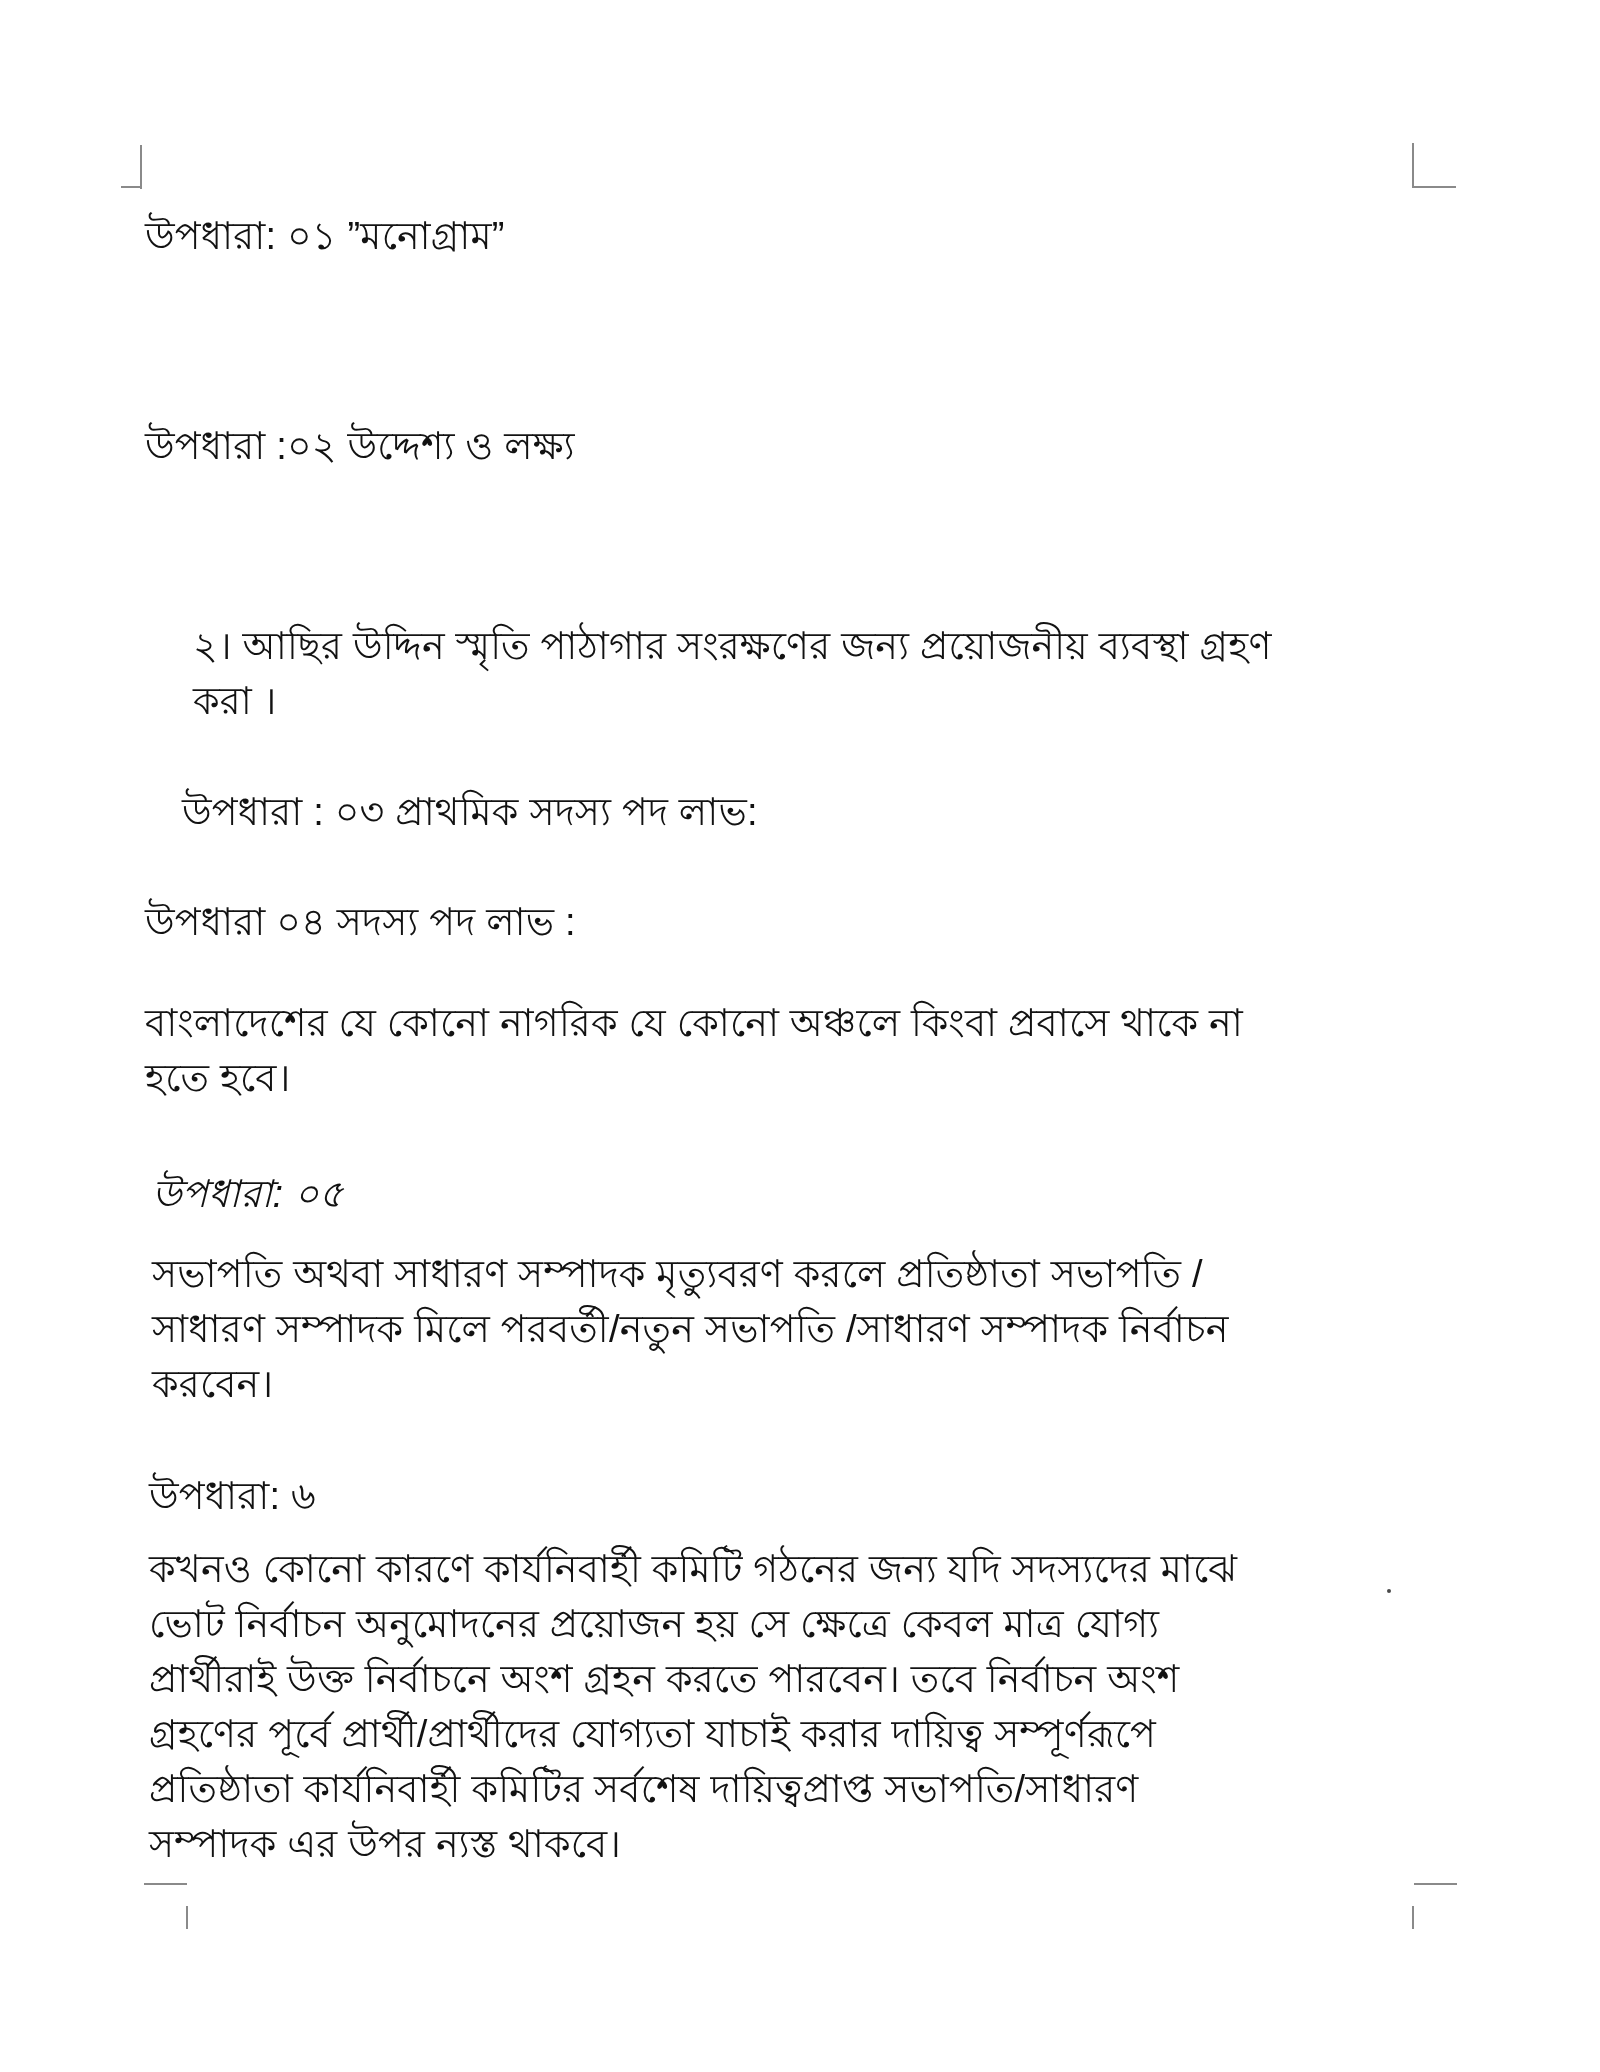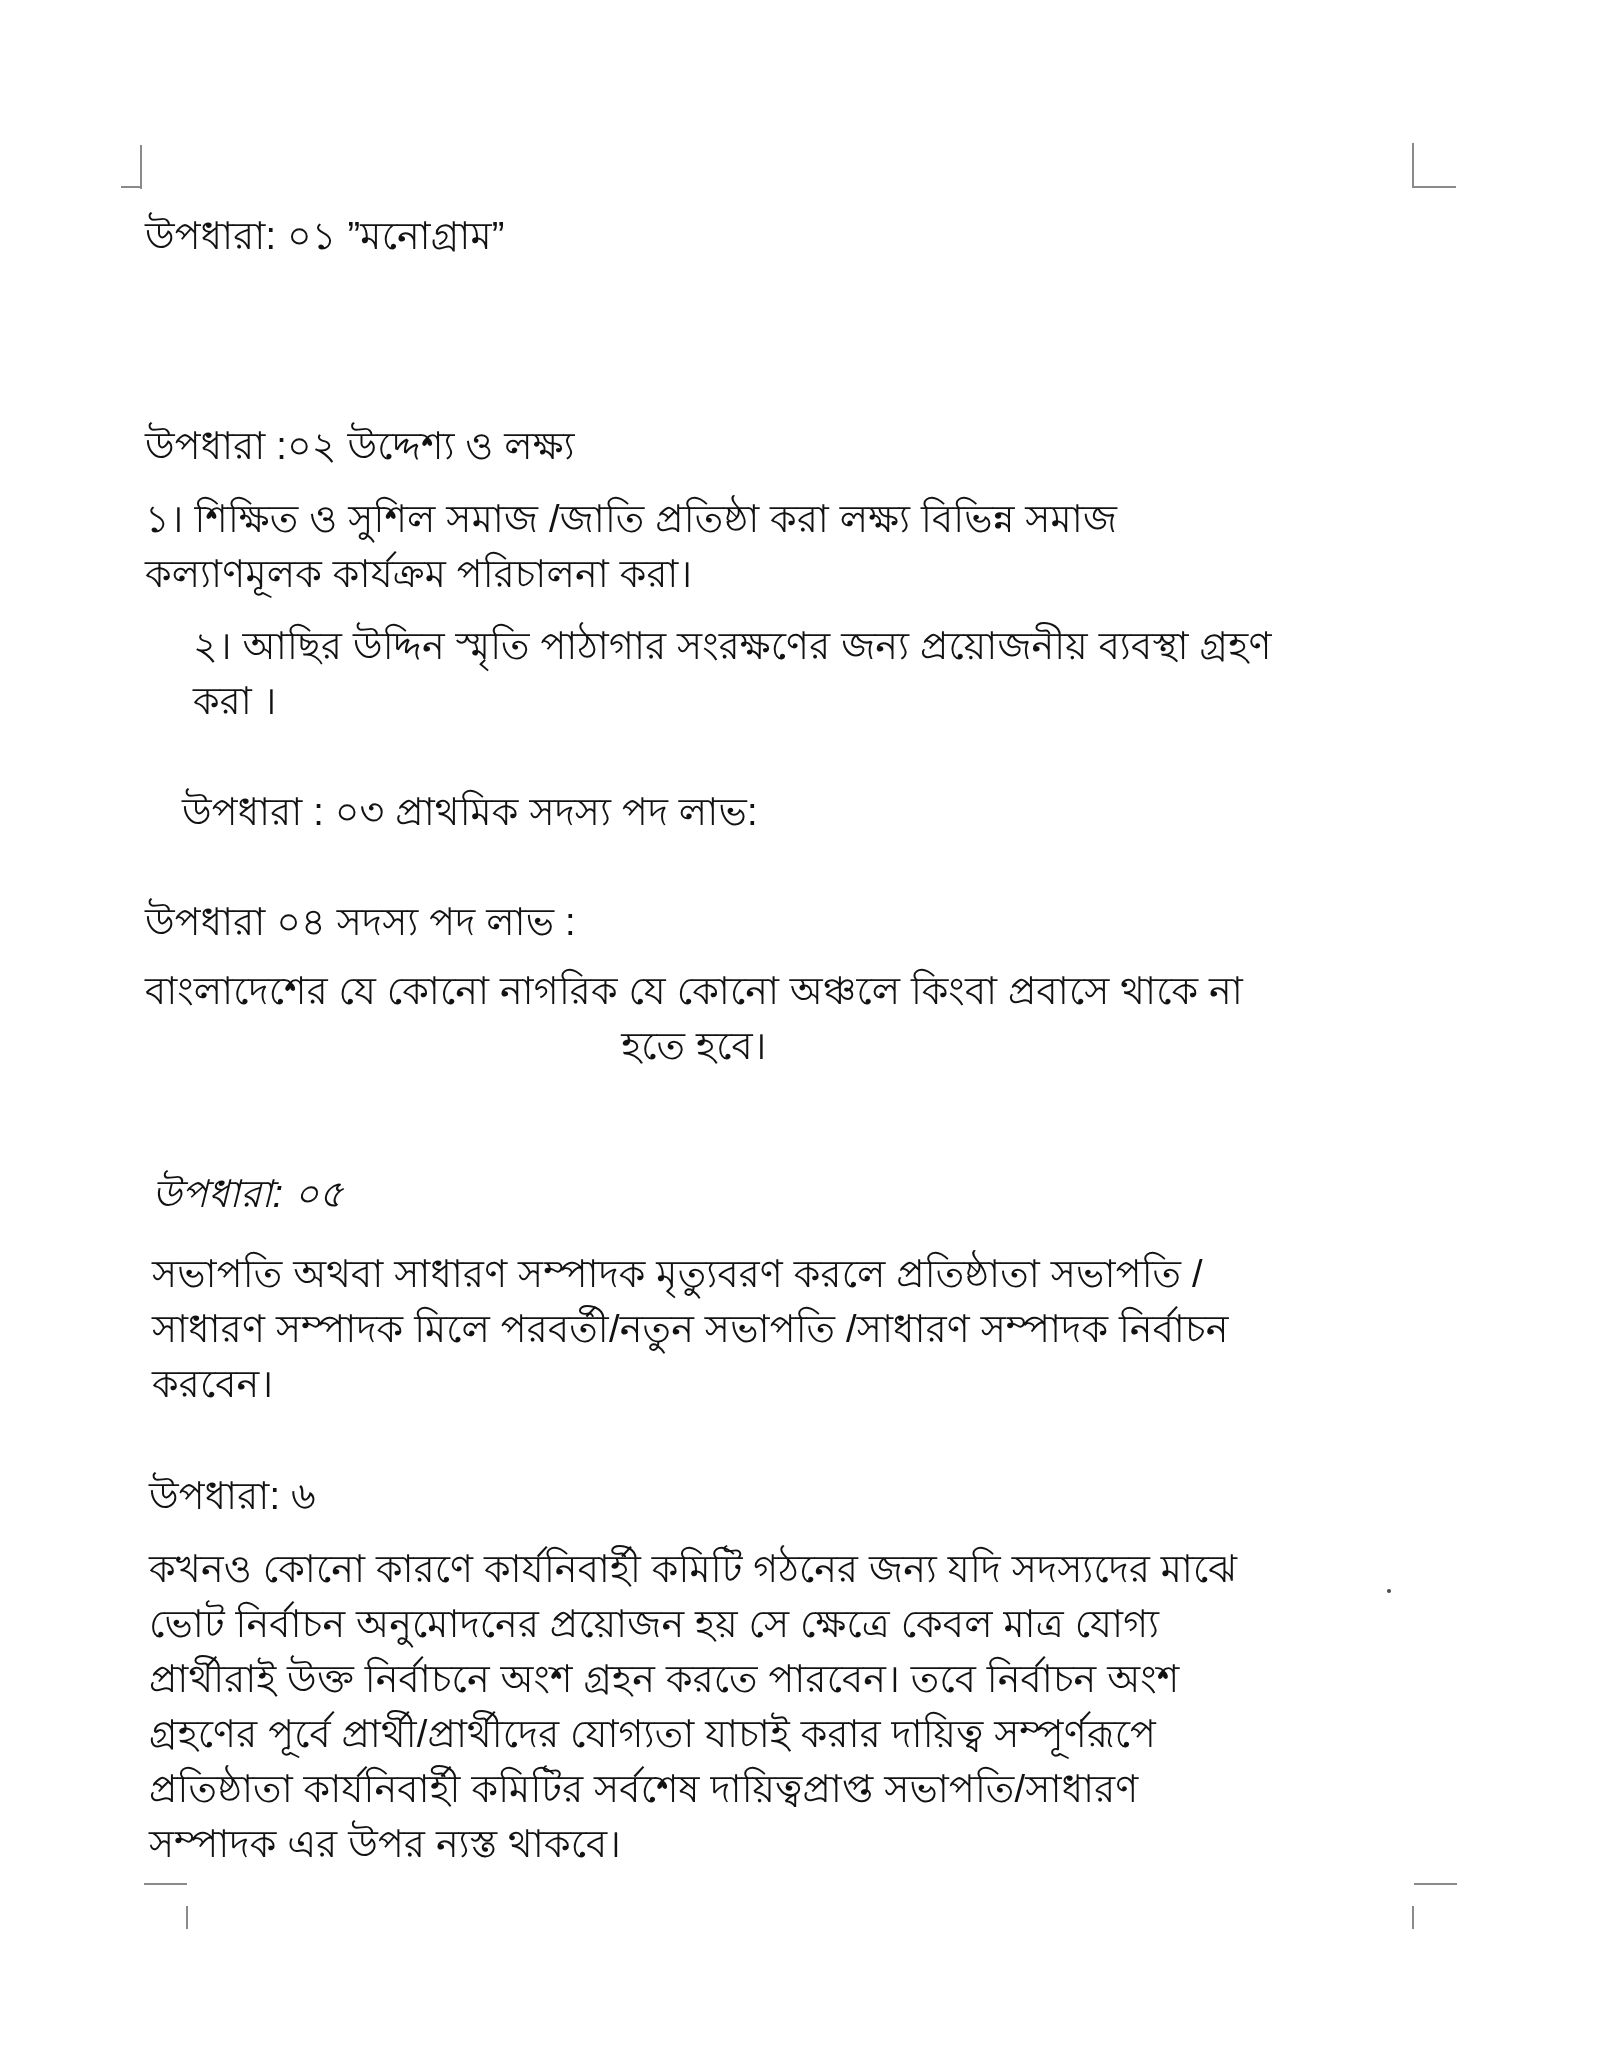--- a/index.html
+++ b/index.html
@@ -59,39 +59,35 @@
 
   <div class="block heading" style="left:145px; top:209px;">
     <div class="line">উপধারা: ০১ ”মনোগ্রাম”</div>
   </div>
 
 
   <div class="block heading" style="left:145px; top:419px;">
     <div class="line">উপধারা :০২ উদ্দেশ্য  ও লক্ষ্য</div>
   </div>
 
-  <div class="block" style="left:145px; top:492px;">
-    <div class="line">১। শিক্ষিত ও সুশিল সমাজ /জাতি প্রতিষ্ঠা করা লক্ষ্য বিভিন্ন সমাজ</div>
-    <div class="line">কল্যাণমূলক কার্যক্রম পরিচালনা করা।</div>
-  </div>
 
   <div class="block" style="left:145px; top:619px;margin-left:48px;">
     <div class="line">২। আছির উদ্দিন স্মৃতি পাঠাগার সংরক্ষণের জন্য প্রয়োজনীয় ব্যবস্থা গ্রহণ</div>
     <div class="line">করা ।</div>
   </div>
 
   <div class="block heading" style="left:145px; top:785px;margin-left:37px;">
     <div class="line">উপধারা : ০৩ প্রাথমিক সদস্য পদ লাভ:</div>
   </div>
 
   <div class="block heading" style="left:145px; top:895px;">
     <div class="line">উপধারা ০৪ সদস্য পদ লাভ :</div>
   </div>
 
-  <div class="block" style="left:145px; top:964px;text-align:center;">
+  <div class="block" style="left:145px; top:996px;">
     <div class="line">বাংলাদেশের যে কোনো নাগরিক যে কোনো অঞ্চলে কিংবা প্রবাসে থাকে না</div>
     <div class="line">হতে হবে।</div>
   </div>
 
   <div class="block heading" style="left:152px; top:1167px;font-style:italic;">
     <div class="line">উপধারা: ০৫</div>
   </div>
 
   <div class="block" style="left:152px; top:1247px;">
     <div class="line">সভাপতি অথবা সাধারণ সম্পাদক মৃত্যুবরণ করলে প্রতিষ্ঠাতা সভাপতি /</div>

